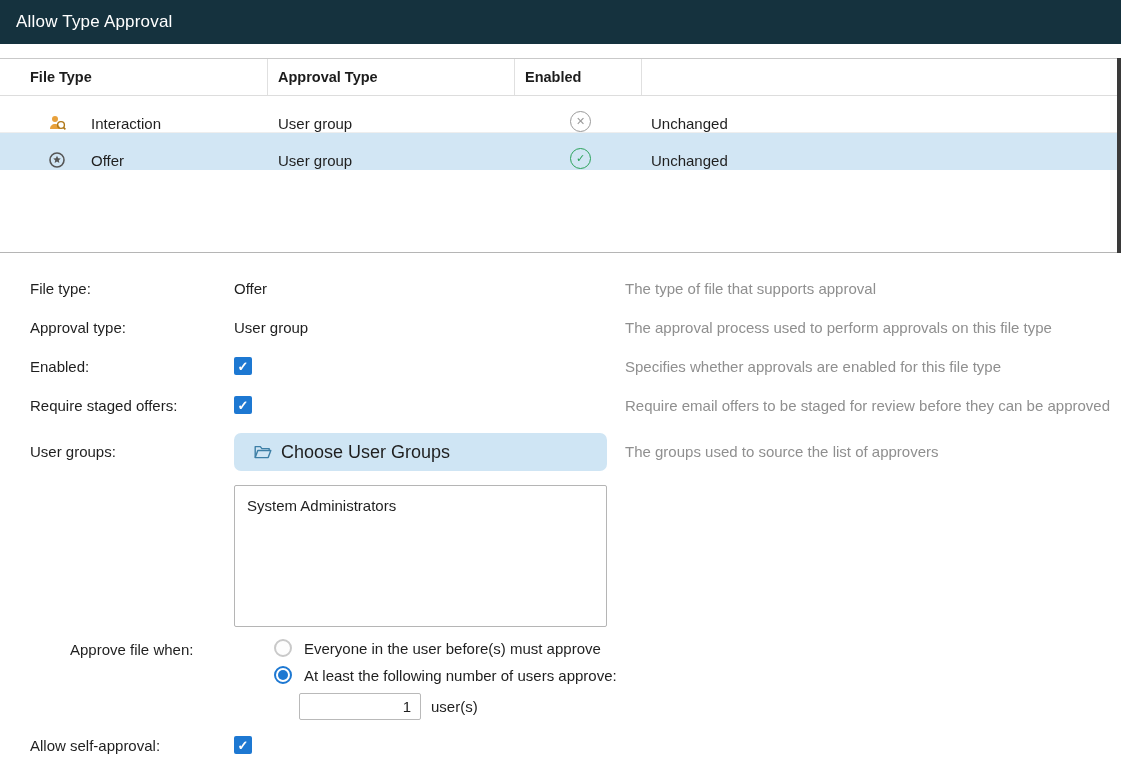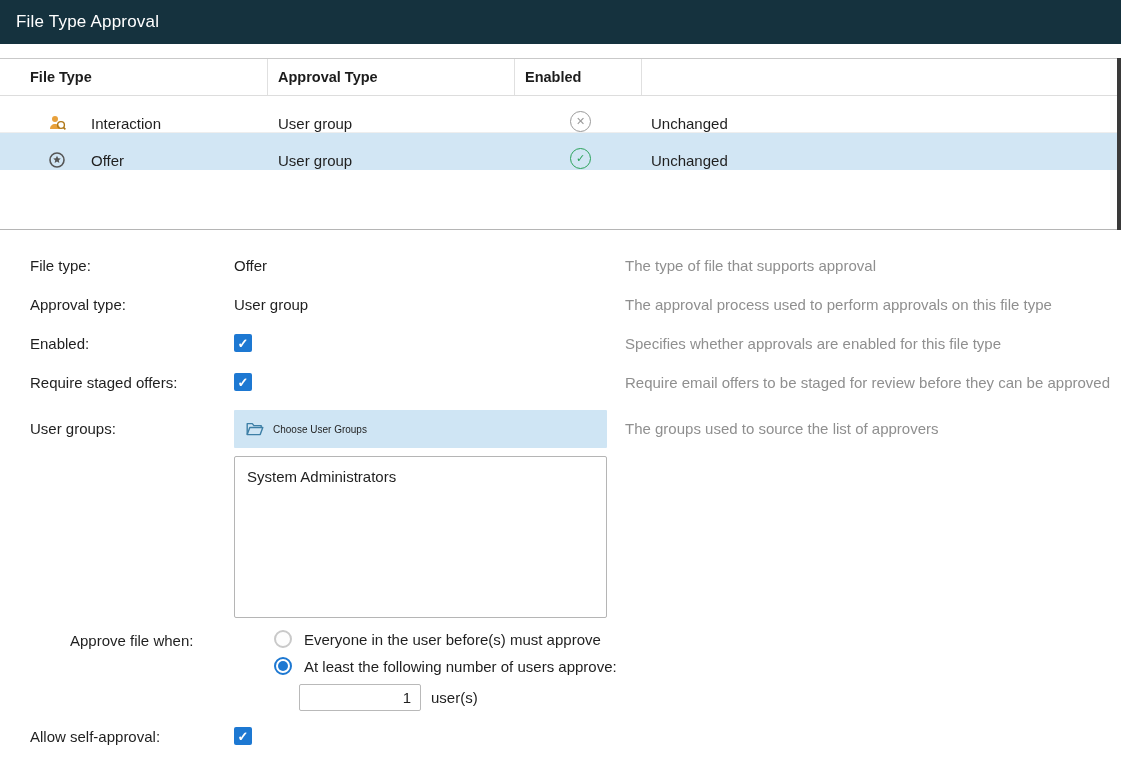--- a/index.html
+++ b/index.html
@@ -23,21 +23,21 @@
     font-size: 17px;
     letter-spacing: .2px;
   }
 
   
   .table-wrap {
     position: relative;
     margin-top: 14px;
     border-top: 1px solid #c9c9c9;
     border-bottom: 1px solid #b5b5b5;
-    height: 172px;
+    height: 195px;
     background: #fff;
   }
   .thead, .trow {
     display: grid;
     grid-template-columns: 268px 247px 127px 126px 1fr;
     height: 37px;
   }
   .thead { border-bottom: 1px solid #ddd; }
   .th {
     display: flex;
@@ -109,29 +109,29 @@
   }
 
   
   .ug-value { width: 373px; }
   .ug-button {
     height: 38px;
     background: #cfe5f4;
     display: flex;
     align-items: center;
     gap: 9px;
-    padding-left: 12px;
-    font-size: 10px;
+    padding-left: 20px;
+    font-size: 18px;
     color: #1f1f1f;
     cursor: pointer;
-    border-radius: 1px;
+    border-radius: 7px;
   }
   .ug-list {
-    margin-top: 8px;
-    height: 162px;
+    margin-top: 14px;
+    height: 142px;
     border: 1px solid #b5b5b5;
     border-radius: 2px;
     background: #fff;
     overflow: auto;
   }
   .ug-item { padding: 11px 12px 0 12px; font-size: 15px; cursor: pointer; }
 
   
   .radio-line { display: flex; align-items: center; gap: 12px; margin-bottom: 9px; }
   .radio {
@@ -160,21 +160,21 @@
     padding-right: 9px;
     font-size: 15px;
     font-family: "Liberation Sans", sans-serif;
     color: #1f1f1f;
   }
 </style>
 </head>
 <body>
 
 <div class="header">
-  <span>File Type Approval</span>
+  <span>Allow Type Approval</span>
 </div>
 
 <div class="table-wrap">
   <div class="thead">
     <div class="th">File Type</div>
     <div class="th">Approval Type</div>
     <div class="th">Enabled</div>
     <div class="th th-empty"></div>
   </div>
 

